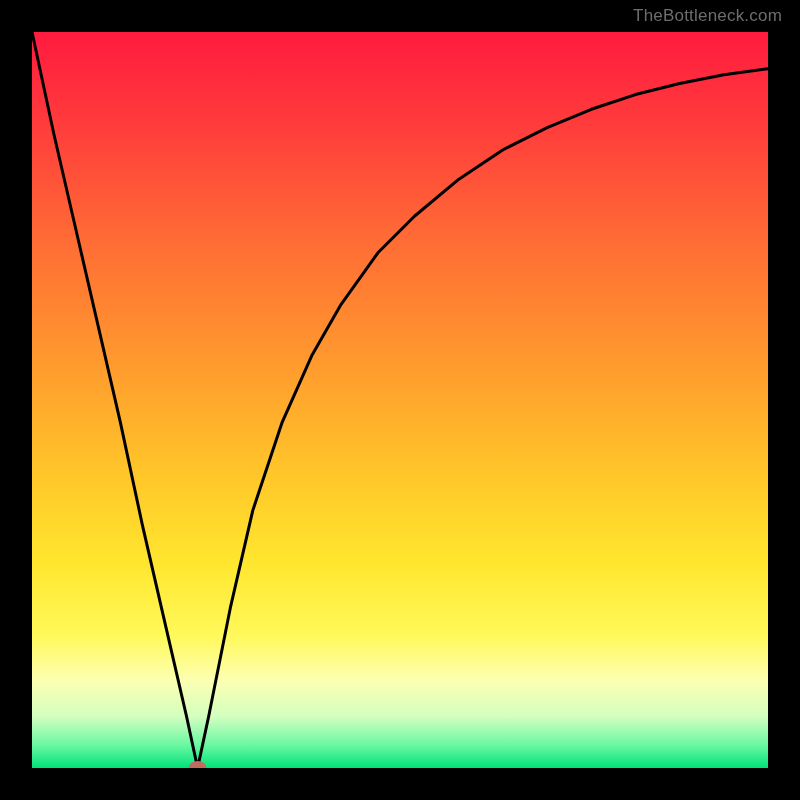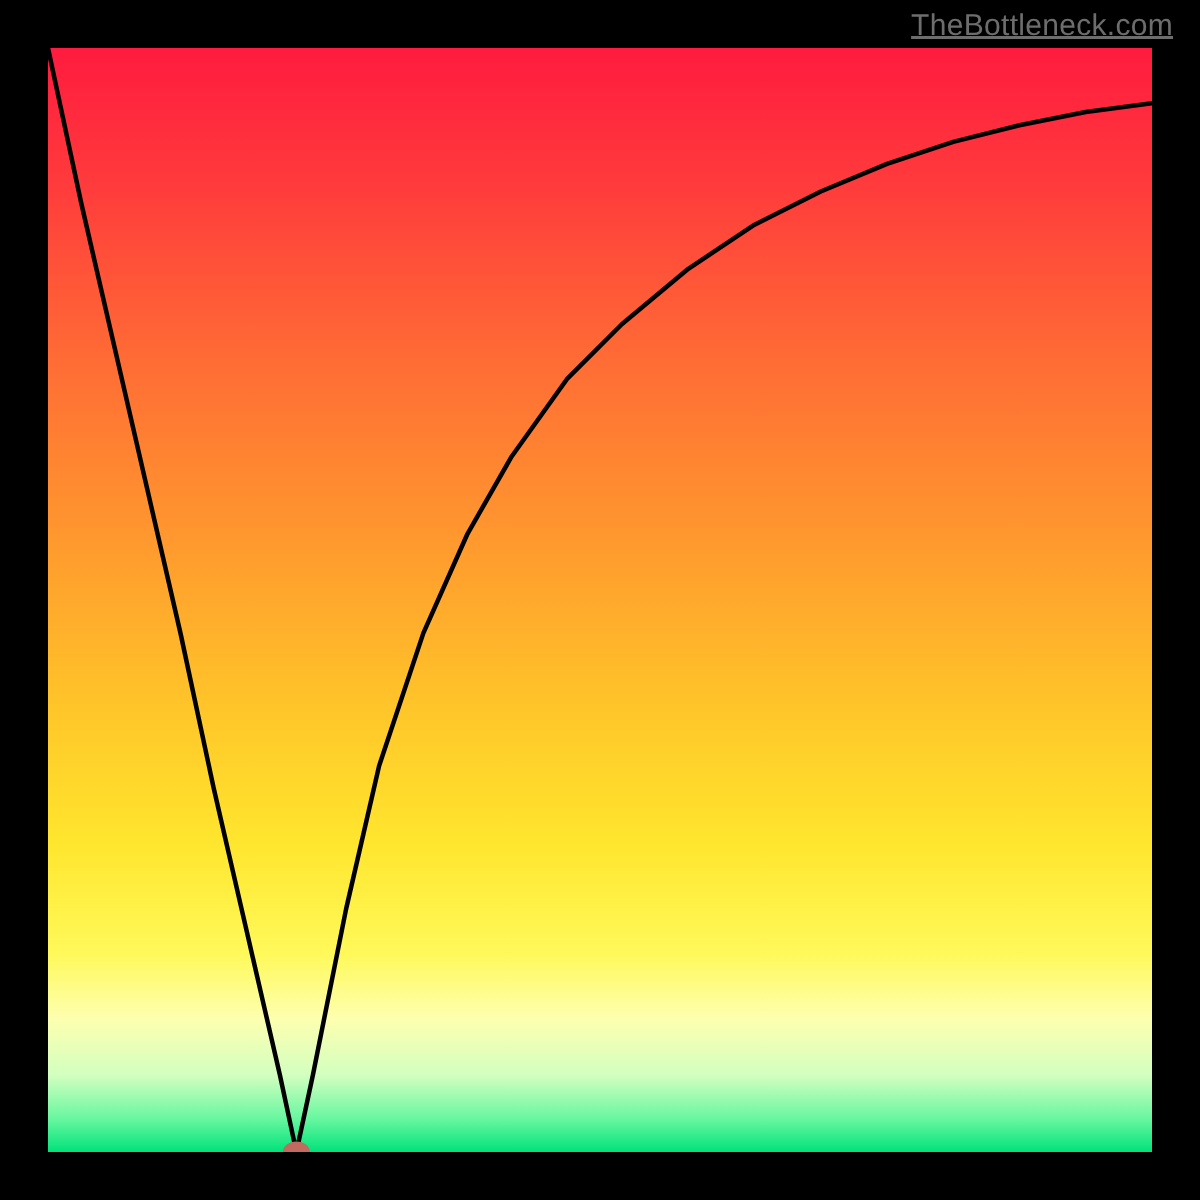--- a/index.html
+++ b/index.html
@@ -43,24 +43,23 @@
     top: 0;
     width: 100%;
     height: 100%;
     pointer-events: none;
   }
   .watermark {
     position: absolute;
     top: 6px;
     right: 18px;
     color: #6d6d6d;
-    font-size: 20px;
+    font-size: 17px;
     letter-spacing: 0.2px;
     font-weight: 400;
-    text-decoration: underline;
   }
 </style>
 </head>
 <body>
 
 <div class="frame">
 
   <div class="watermark">TheBottleneck.com</div>
 
   <div class="plot-area">

